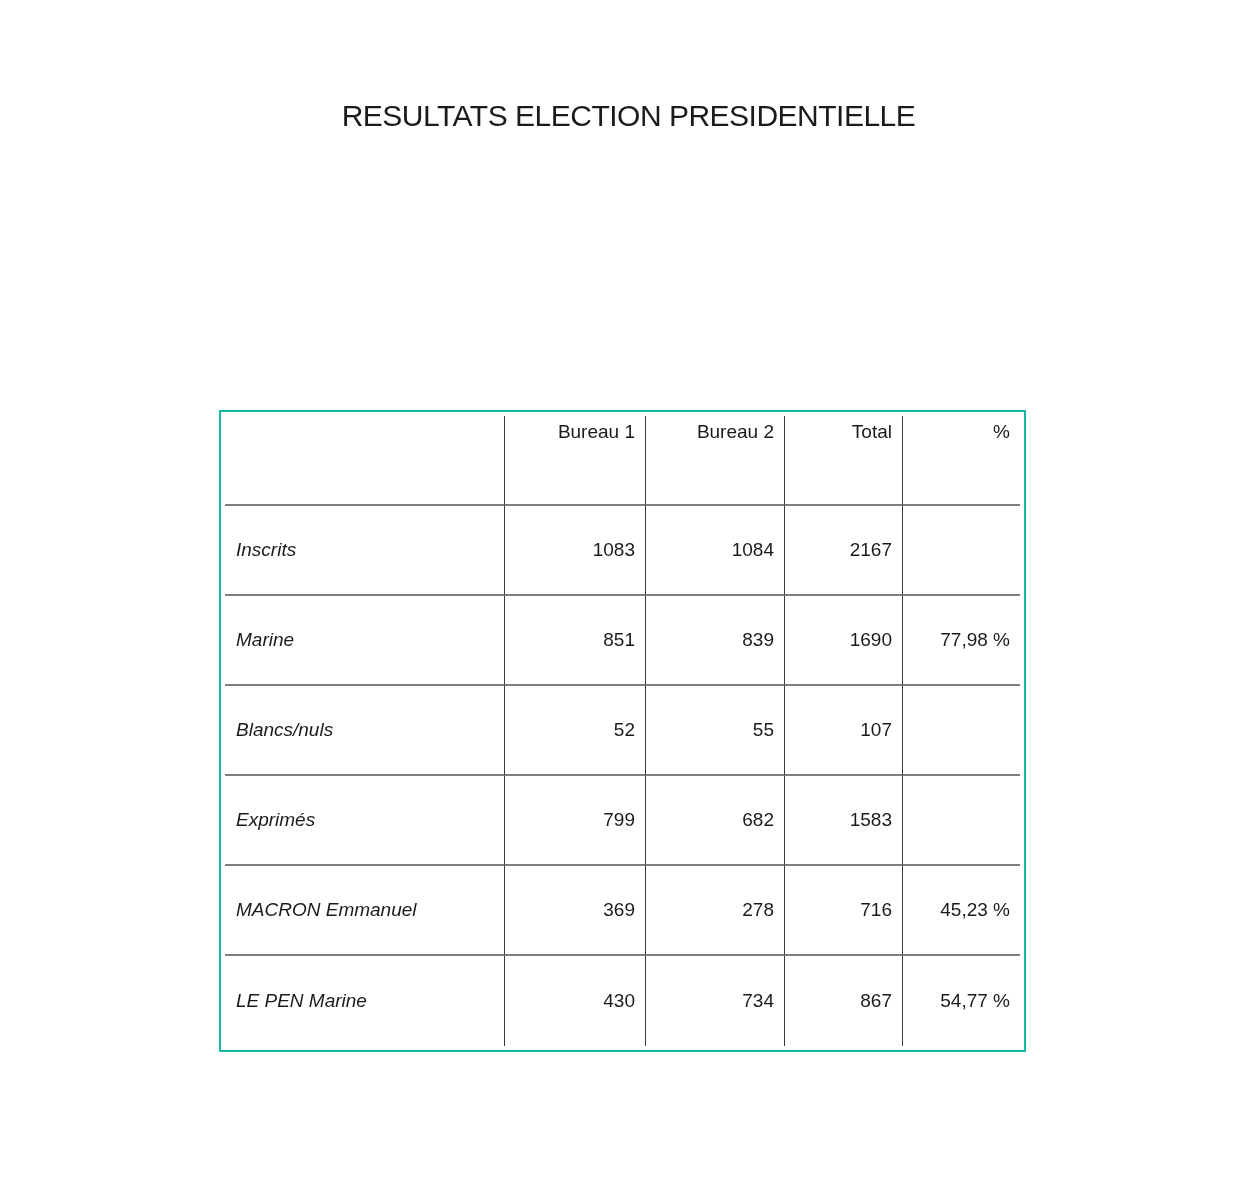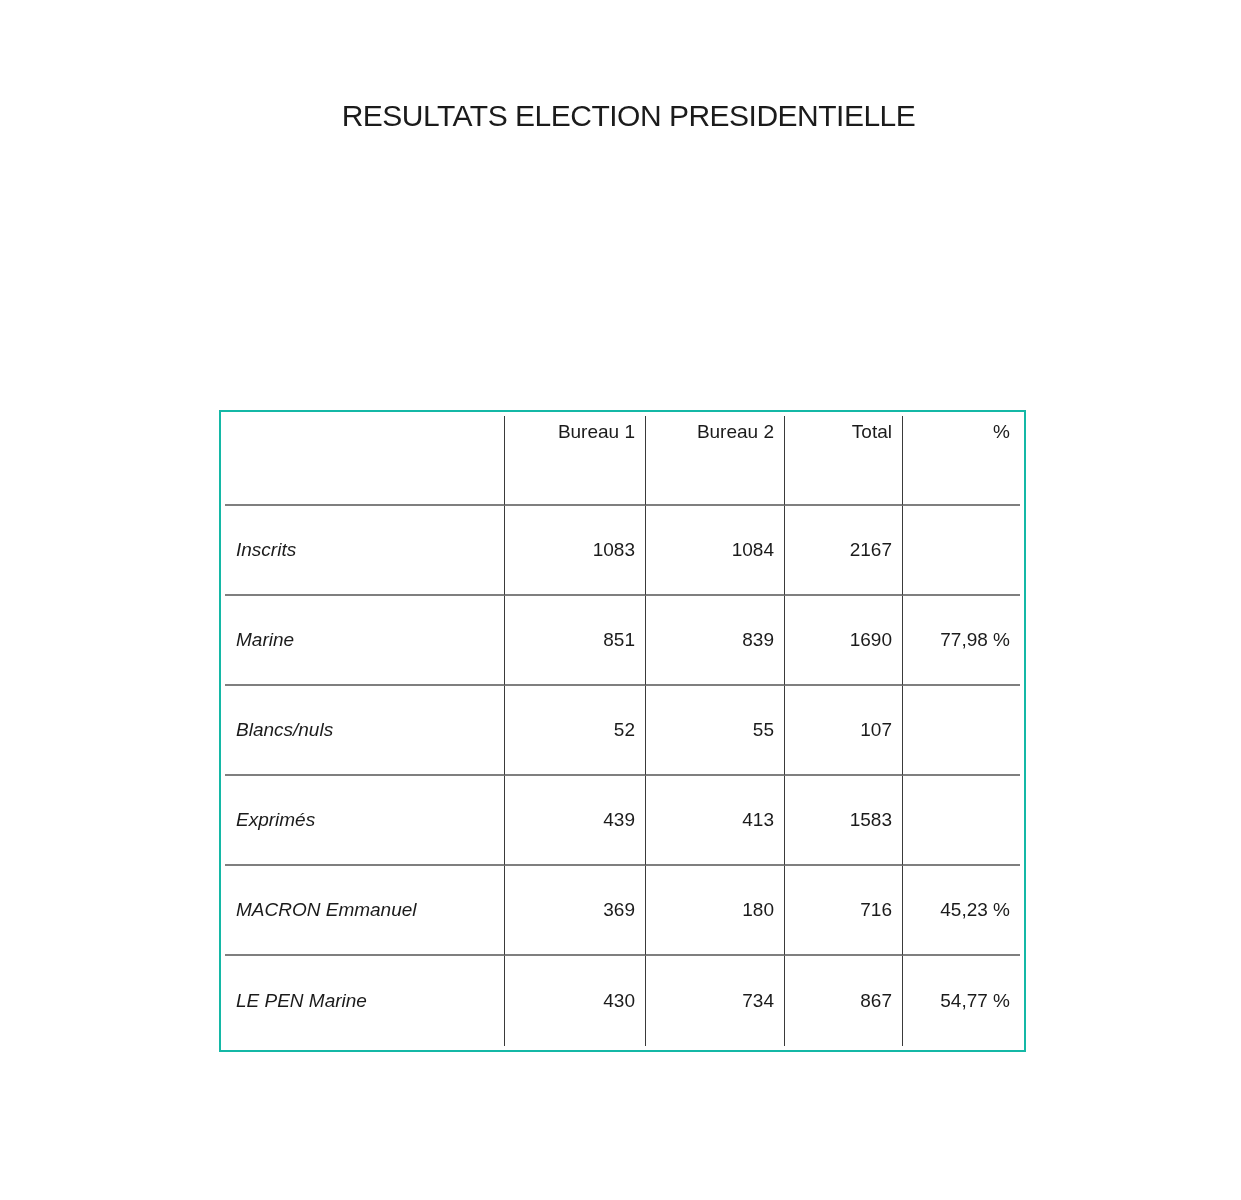--- a/index.html
+++ b/index.html
@@ -90,30 +90,30 @@
     <div class="row">
       <div class="cell label">Blancs/nuls</div>
       <div class="cell num">52</div>
       <div class="cell num">55</div>
       <div class="cell num">107</div>
       <div class="cell num"></div>
     </div>
 
     <div class="row">
       <div class="cell label">Exprimés</div>
-      <div class="cell num">439</div>
-      <div class="cell num">413</div>
+      <div class="cell num">799</div>
+      <div class="cell num">682</div>
       <div class="cell num">1583</div>
       <div class="cell num"></div>
     </div>
 
     <div class="row">
       <div class="cell label">MACRON Emmanuel</div>
       <div class="cell num">369</div>
-      <div class="cell num">180</div>
+      <div class="cell num">278</div>
       <div class="cell num">716</div>
       <div class="cell num">45,23 %</div>
     </div>
 
     <div class="row last">
       <div class="cell label">LE PEN Marine</div>
       <div class="cell num">430</div>
       <div class="cell num">734</div>
       <div class="cell num">867</div>
       <div class="cell num">54,77 %</div>

